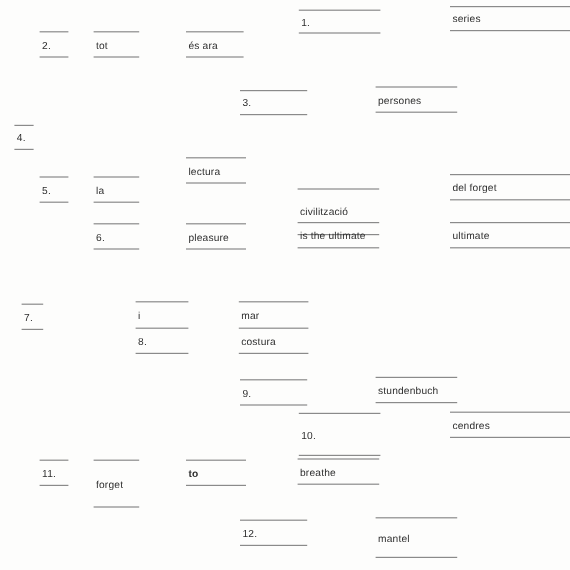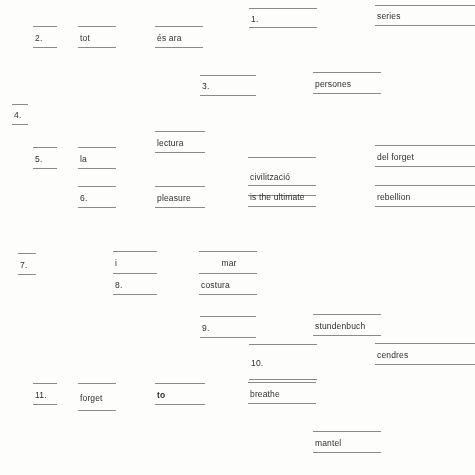--- a/index.html
+++ b/index.html
@@ -100,30 +100,30 @@
   <div class="cell num" style="left:78px; top:186px; width:38px; height:22px;">
     <span class="txt">6.</span>
   </div>
   <div class="cell" style="left:155px; top:186px; width:50px; height:22px;">
     <span class="txt">pleasure</span>
   </div>
   <div class="cell" style="left:248px; top:185px; width:68px; height:22px;">
     <span class="txt">is the ultimate</span>
   </div>
   <div class="cell" style="left:375px; top:185px; width:100px; height:22px;">
-    <span class="txt">rebellion</span>
+    <span class="txt">ultimate</span>
   </div>
 
   <div class="cell num" style="left:18px; top:253px; width:18px; height:22px;">
     <span class="txt">7.</span>
   </div>
   <div class="cell no-bottom" style="left:113px; top:251px; width:44px; height:22px;">
     <span class="txt">i</span>
   </div>
-  <div class="cell no-bottom" style="left:199px; top:251px; width:58px; height:22px;justify-content:center;">
+  <div class="cell no-bottom" style="left:199px; top:251px; width:58px; height:22px;">
     <span class="txt">mar</span>
   </div>
 
   <div class="cell num" style="left:113px; top:273px; width:44px; height:22px;">
     <span class="txt">8.</span>
   </div>
   <div class="cell" style="left:199px; top:273px; width:58px; height:22px;">
     <span class="txt">costura</span>
   </div>
 
@@ -137,27 +137,30 @@
   <div class="cell num" style="left:249px; top:344px; width:68px; height:36px;">
     <span class="txt">10.</span>
   </div>
   <div class="cell" style="left:375px; top:343px; width:100px; height:22px;">
     <span class="txt">cendres</span>
   </div>
 
   <div class="cell num" style="left:33px; top:383px; width:24px; height:22px;">
     <span class="txt">11.</span>
   </div>
-  <div class="cell" style="left:78px; top:383px; width:38px; height:28px;align-items:center;">
+  <div class="cell" style="left:78px; top:383px; width:38px; height:40px;align-items:center;">
     <span class="txt">forget</span>
   </div>
   <div class="cell" style="left:155px; top:383px; width:50px; height:22px;font-weight:bold;">
     <span class="txt">to</span>
   </div>
   <div class="cell" style="left:248px; top:382px; width:68px; height:22px;">
     <span class="txt">breathe</span>
   </div>
 
-  <div class="cell" style="left:313px; top:431px; width:68px; height:22px;">
+  <div class="cell num" style="left:200px; top:433px; width:56px; height:22px;">
+    <span class="txt">12.</span>
+  </div>
+  <div class="cell" style="left:313px; top:431px; width:68px; height:34px;">
     <span class="txt">mantel</span>
   </div>
 
 </div>
 
 </body></html>

